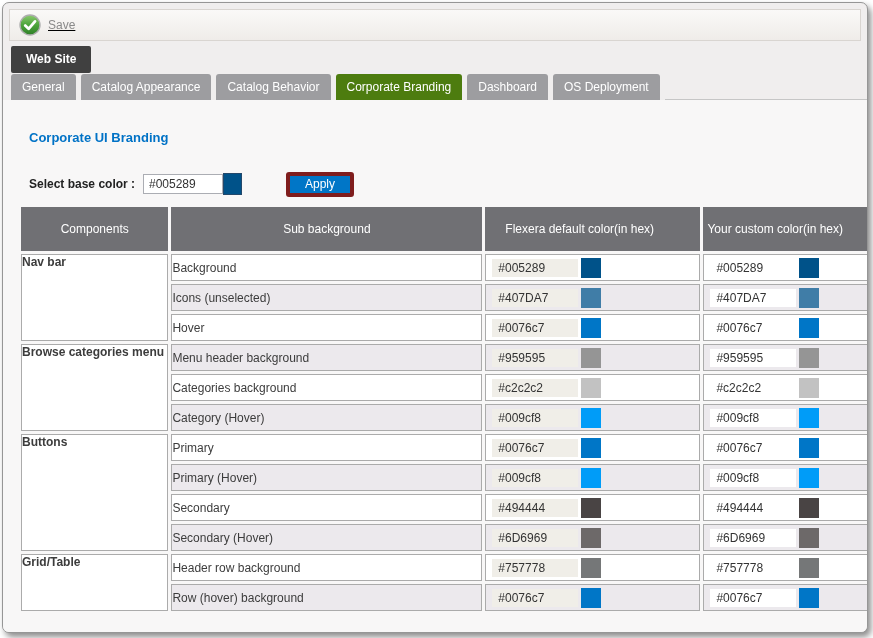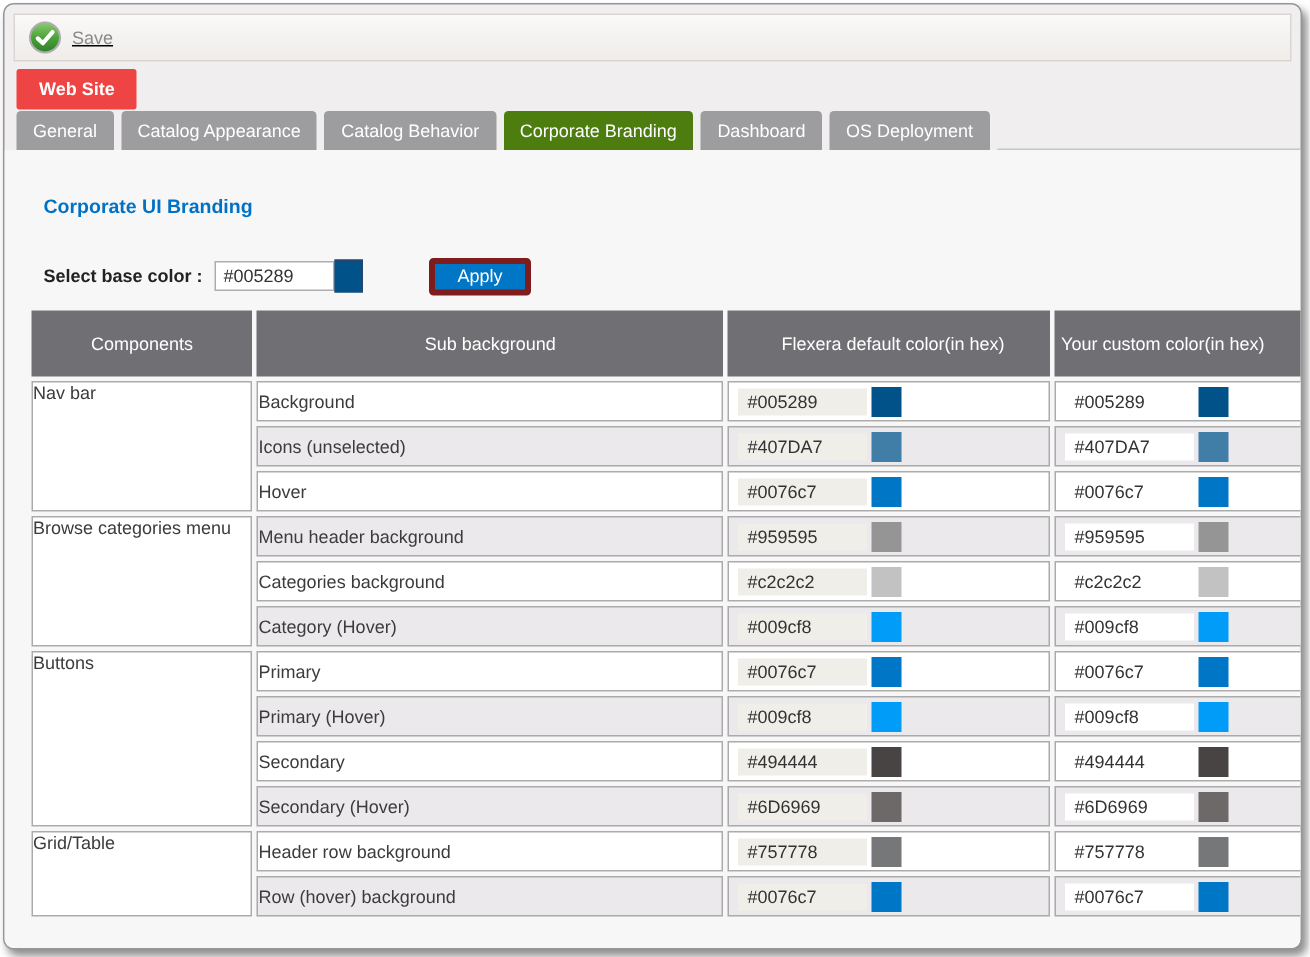--- a/index.html
+++ b/index.html
@@ -20,21 +20,21 @@
     margin:6px 6px 0 6px;height:32px;
     border:1px solid #D9D5D1;
     background:linear-gradient(#FAF9F8,#EFECE9);
     display:flex;align-items:center;padding-left:9px;box-sizing:border-box;
   }
   .save-btn{display:flex;align-items:center;gap:7px;cursor:pointer;text-decoration:underline;}
   .save-btn span{font-size:12px;color:#8A8A8A;}
   
   .site-row{margin:5px 0 0 8px;height:26px;}
   .site-tab{
-    display:inline-block;background:#ef4444;color:#fff;
+    display:inline-block;background:#404040;color:#fff;
     font-size:12px;font-weight:bold;padding:6px 15px 7px 15px;
     border-radius:2px;box-sizing:border-box;cursor:pointer;
   }
   
   .tabstrip{margin:2px 0 0 8px;display:flex;gap:5px;height:26px;}
   .tab{
     background:#9D9DA0;color:#fff;font-size:12px;
     padding:6px 11px 0 11px;border-radius:3px 3px 0 0;
     box-sizing:border-box;height:26px;cursor:pointer;white-space:nowrap;
   }
@@ -61,29 +61,29 @@
   table.brand{
     margin:8px 0 0 15px;border-collapse:separate;border-spacing:3px;
     table-layout:fixed;width:854px;
   }
   table.brand th{
     background:#707074;color:#fff;font-weight:normal;font-size:12px;
     height:44px;box-sizing:border-box;
   }
   th.c1{width:146px;text-align:center;}
   th.c2{width:308px;text-align:center;}
-  th.c3{width:213px;text-align:center;padding-left:6px;}
+  th.c3{width:213px;text-align:left;padding-left:20px;}
   th.c4{width:164px;text-align:left;padding-left:4px;}
   table.brand td{
     border:1px solid #ABABAB;background:#fff;height:27px;
     font-size:12px;color:#3C3C3C;box-sizing:border-box;padding:0;
   }
   tr.alt td{background:#ECE9ED;}
   td.comp-cell{
-    vertical-align:top;font-weight:normal;color:#222;
+    vertical-align:top;font-weight:bold;color:#222;
     padding:7px 0 0 10px;background:#fff !important;
   }
   td.sub-cell{padding-left:10px;}
   .cellwrap{display:flex;align-items:center;padding-left:6px;}
   .hexbox{
     width:86px;height:18px;border:none;font-size:12px;color:#333;
     padding:0 6px;font-family:"Liberation Sans",sans-serif;box-sizing:border-box;
   }
   .hexbox.def{background:#F0EEE8;}
   .hexbox.cus{background:#FFFFFF;}

